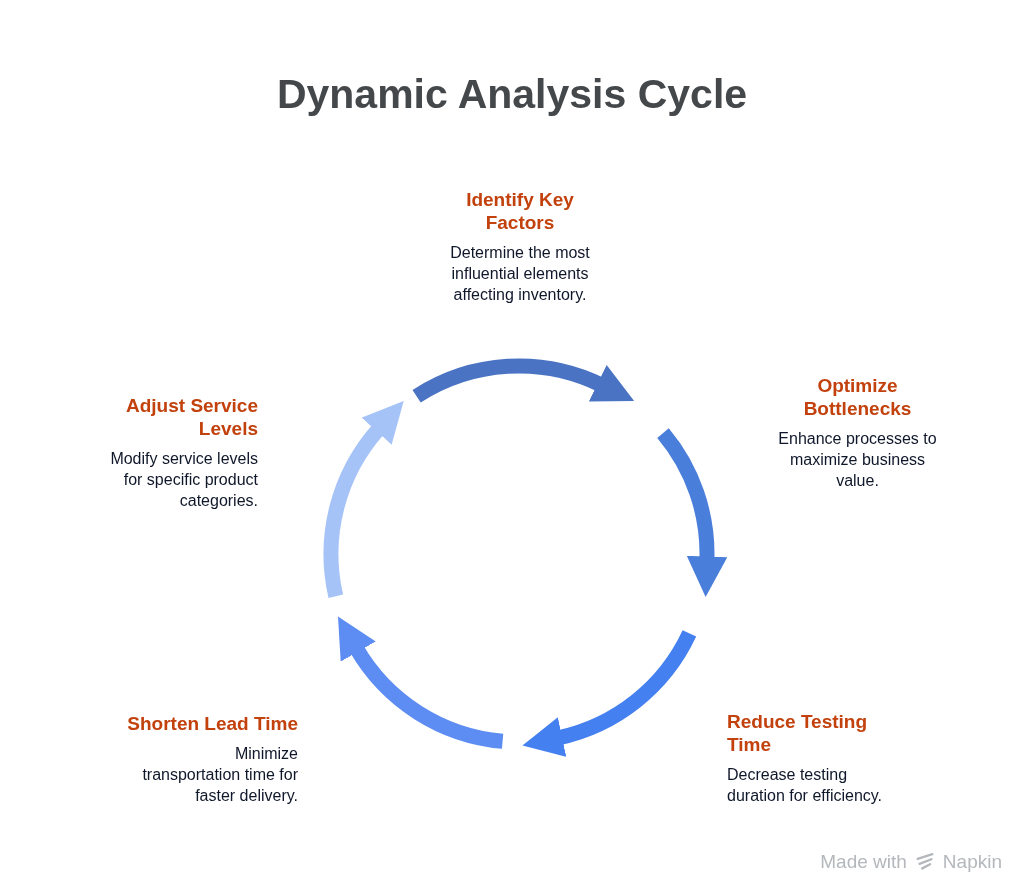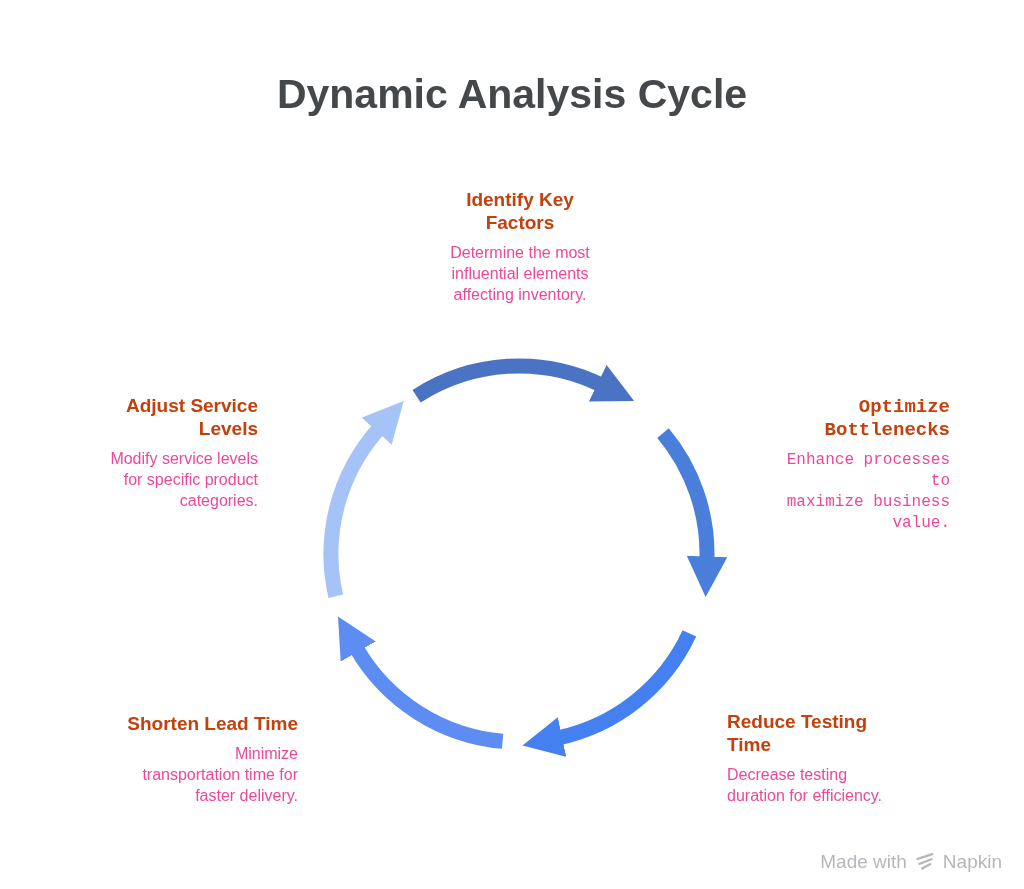--- a/index.html
+++ b/index.html
@@ -24,25 +24,25 @@
   .step { position: absolute; }
   .step h3 {
     margin: 0 0 8px 0;
     font-size: 19px; line-height: 23px; font-weight: bold;
     color: #c2410c;
     white-space: pre-line;
   }
   .step p {
     margin: 0;
     font-size: 16px; line-height: 21px;
-    color: #ec4899;
+    color: #0f172a;
     white-space: pre-line;
   }
   .step-identify { left: 404px; top: 188px; width: 232px; text-align: center; }
-  .step-optimize { left: 765px; top: 396px; width: 185px; text-align: right; font-family: Liberation Mono, monospace; }
+  .step-optimize { left: 765px; top: 374px; width: 185px; text-align: center; }
   .step-reduce   { left: 727px; top: 710px; width: 190px; text-align: left; }
   .step-shorten  { left: 108px; top: 712px; width: 190px; text-align: right; }
   .step-adjust   { left: 88px;  top: 394px; width: 170px; text-align: right; }
 
   .watermark {
     position: absolute; right: 22px; top: 851px;
     display: flex; align-items: center; gap: 7px;
     font-size: 19px;
   }
   .watermark .wm-text { white-space: nowrap; }

